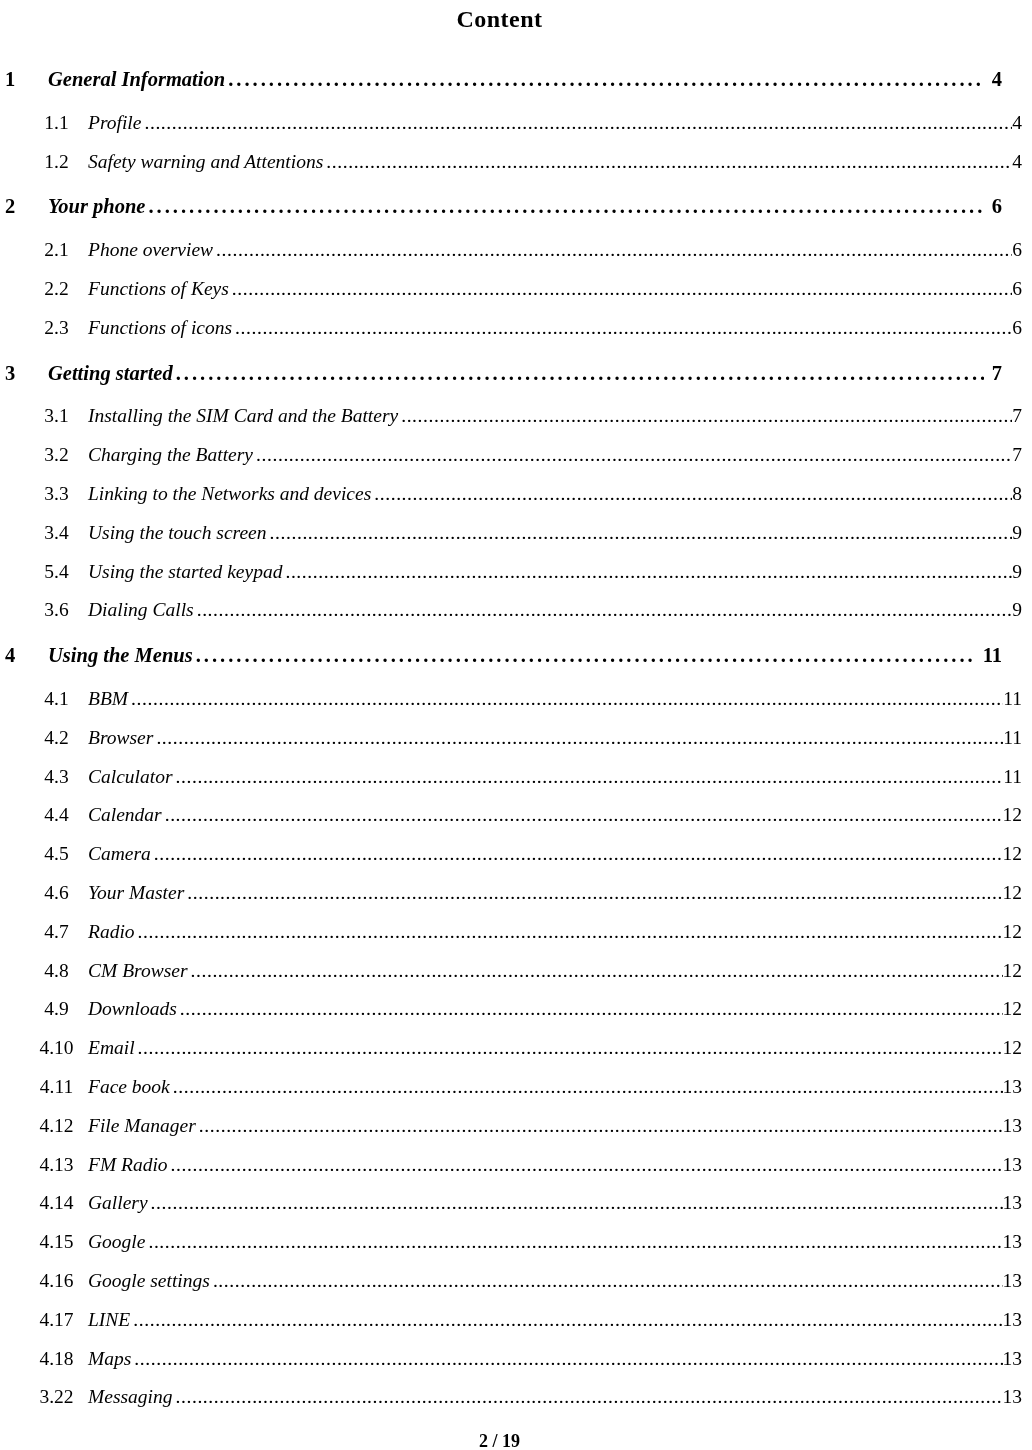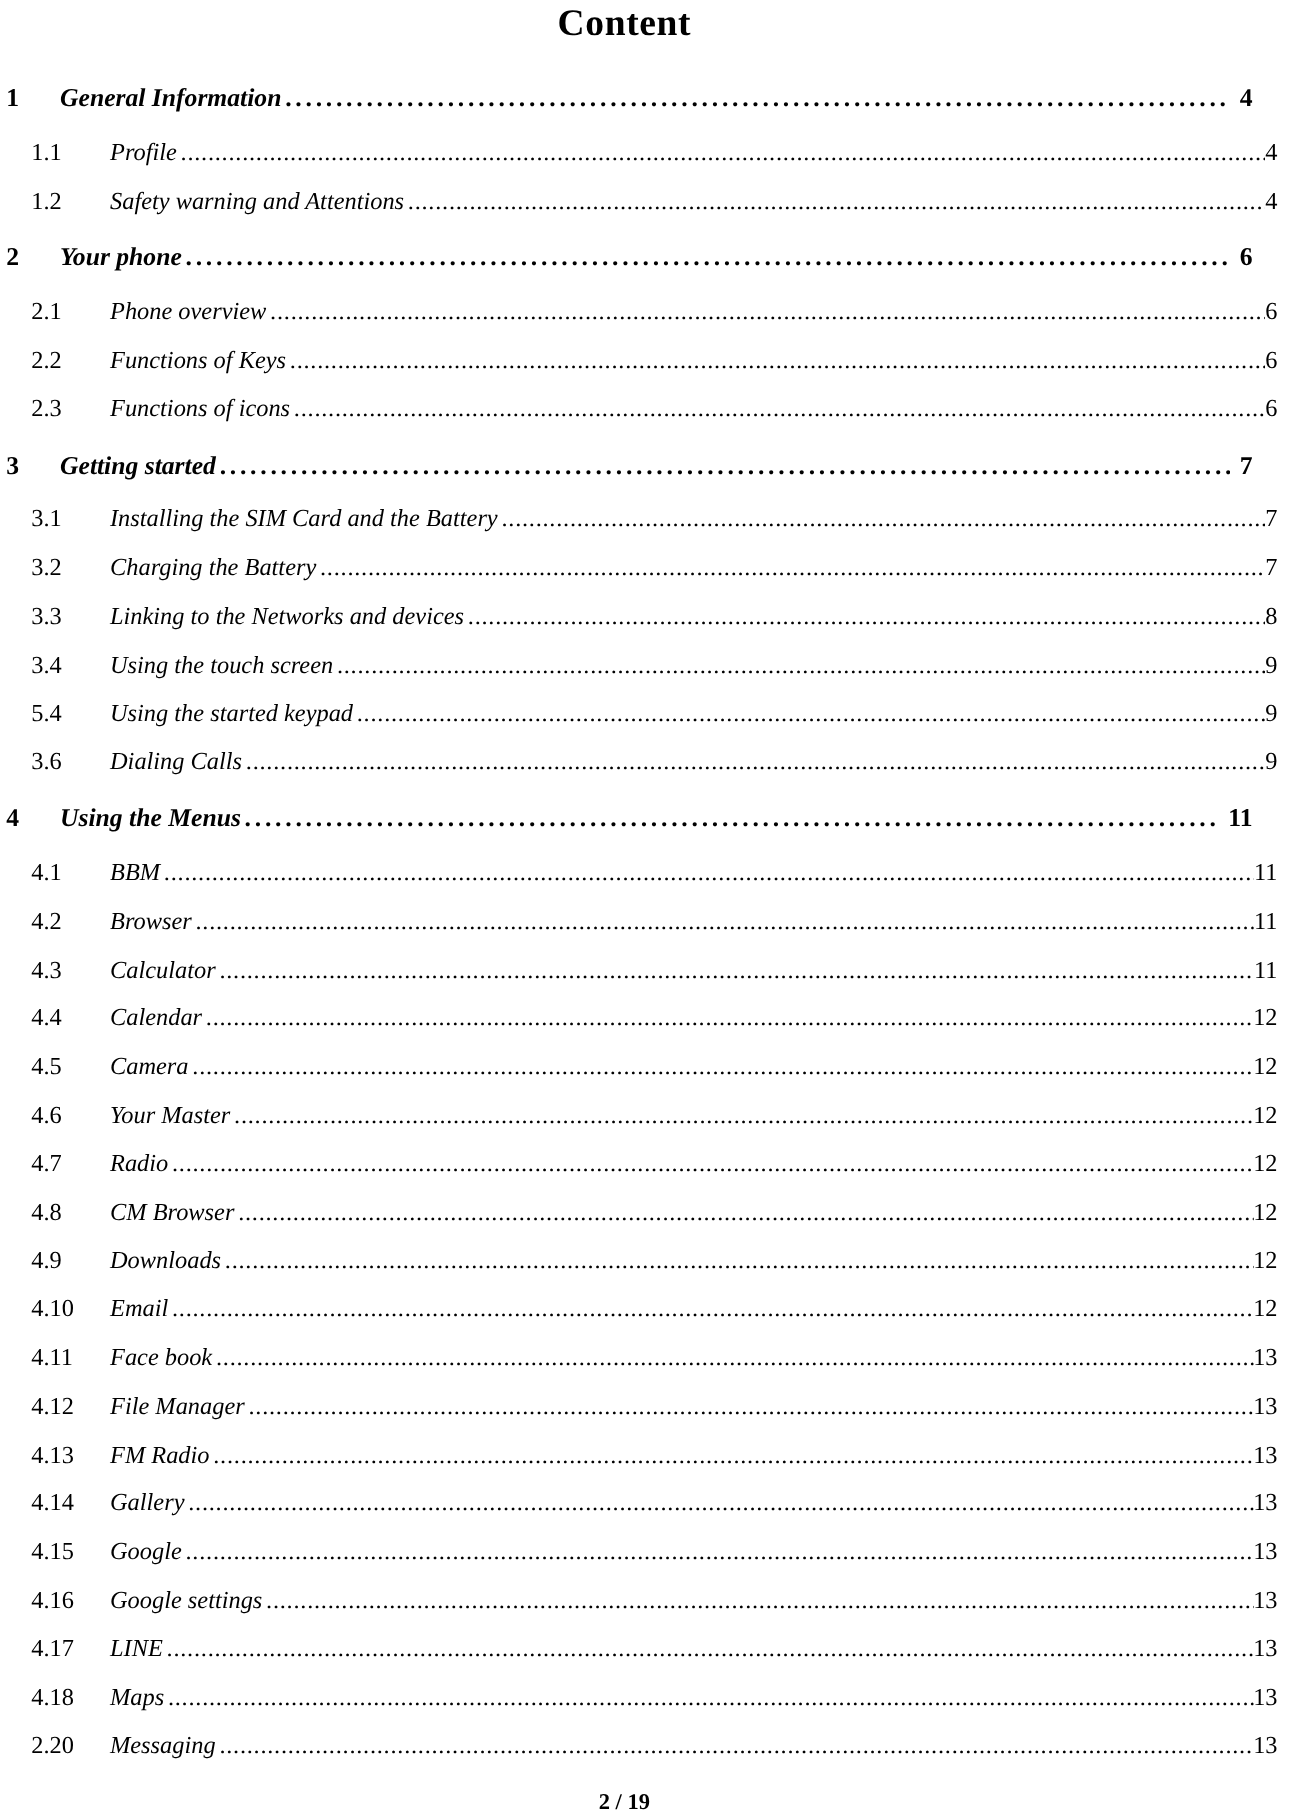--- a/index.html
+++ b/index.html
@@ -4,39 +4,39 @@
 <style>
   * { margin: 0; padding: 0; box-sizing: border-box; }
   html, body {
     width: 1032px; height: 1450px;
     background: #ffffff; color: #000000;
     font-family: "Liberation Serif", "DejaVu Serif", serif;
     overflow: hidden;
   }
   .page { width: 1032px; height: 1450px; padding: 4px 10px 0 5px; display: flex; flex-direction: column; }
   .doc-title {
-    font-size: 30px; font-weight: bold; text-align: center;
+    font-size: 24px; font-weight: bold; text-align: center;
     line-height: 30px; margin-bottom: 20px; padding-right: 28px;
     letter-spacing: 0.5px;
   }
   .toc { flex: 1 1 auto; }
   .row {
     display: flex; align-items: baseline;
     line-height: 38.8px; font-size: 19.5px;
     white-space: nowrap;
   }
   .row .num { flex: 0 0 auto; }
   .row .label { flex: 0 0 auto; font-style: italic; }
   .row .leader { flex: 1 1 auto; overflow: hidden; margin-left: 3px; min-width: 10px; }
   .row .leader::after {
     content: "..................................................................................................................................................................................................................................................................";
     letter-spacing: 0.6px;
   }
   .row .pagenum { flex: 0 0 auto; text-align: right; }
-  .item .num { margin-left: 20px; width: 63px; }
+  .item .num { margin-left: 20px; width: 63px; text-align: center; }
   .chapter {
     font-weight: bold; font-size: 20.5px;
     margin: 6px 0 5px; padding-right: 20px;
   }
   .chapter .num { width: 43px; }
   .chapter .leader::after { letter-spacing: 3px; }
   .chapter .pagenum { padding-left: 8px; }
   .footer {
     flex: 0 0 auto;
     text-align: center; padding-right: 28px;
@@ -242,20 +242,20 @@
         <span class="leader"></span>
         <span class="pagenum">13</span>
       </div>
       <div class="row item">
         <span class="num">4.18</span>
         <span class="label">Maps</span>
         <span class="leader"></span>
         <span class="pagenum">13</span>
       </div>
       <div class="row item">
-        <span class="num">2.20</span>
+        <span class="num">3.22</span>
         <span class="label">Messaging</span>
         <span class="leader"></span>
         <span class="pagenum">13</span>
       </div>
     </nav>
   <div class="footer">2 / 19</div>
 </div>
 
 </body></html>

